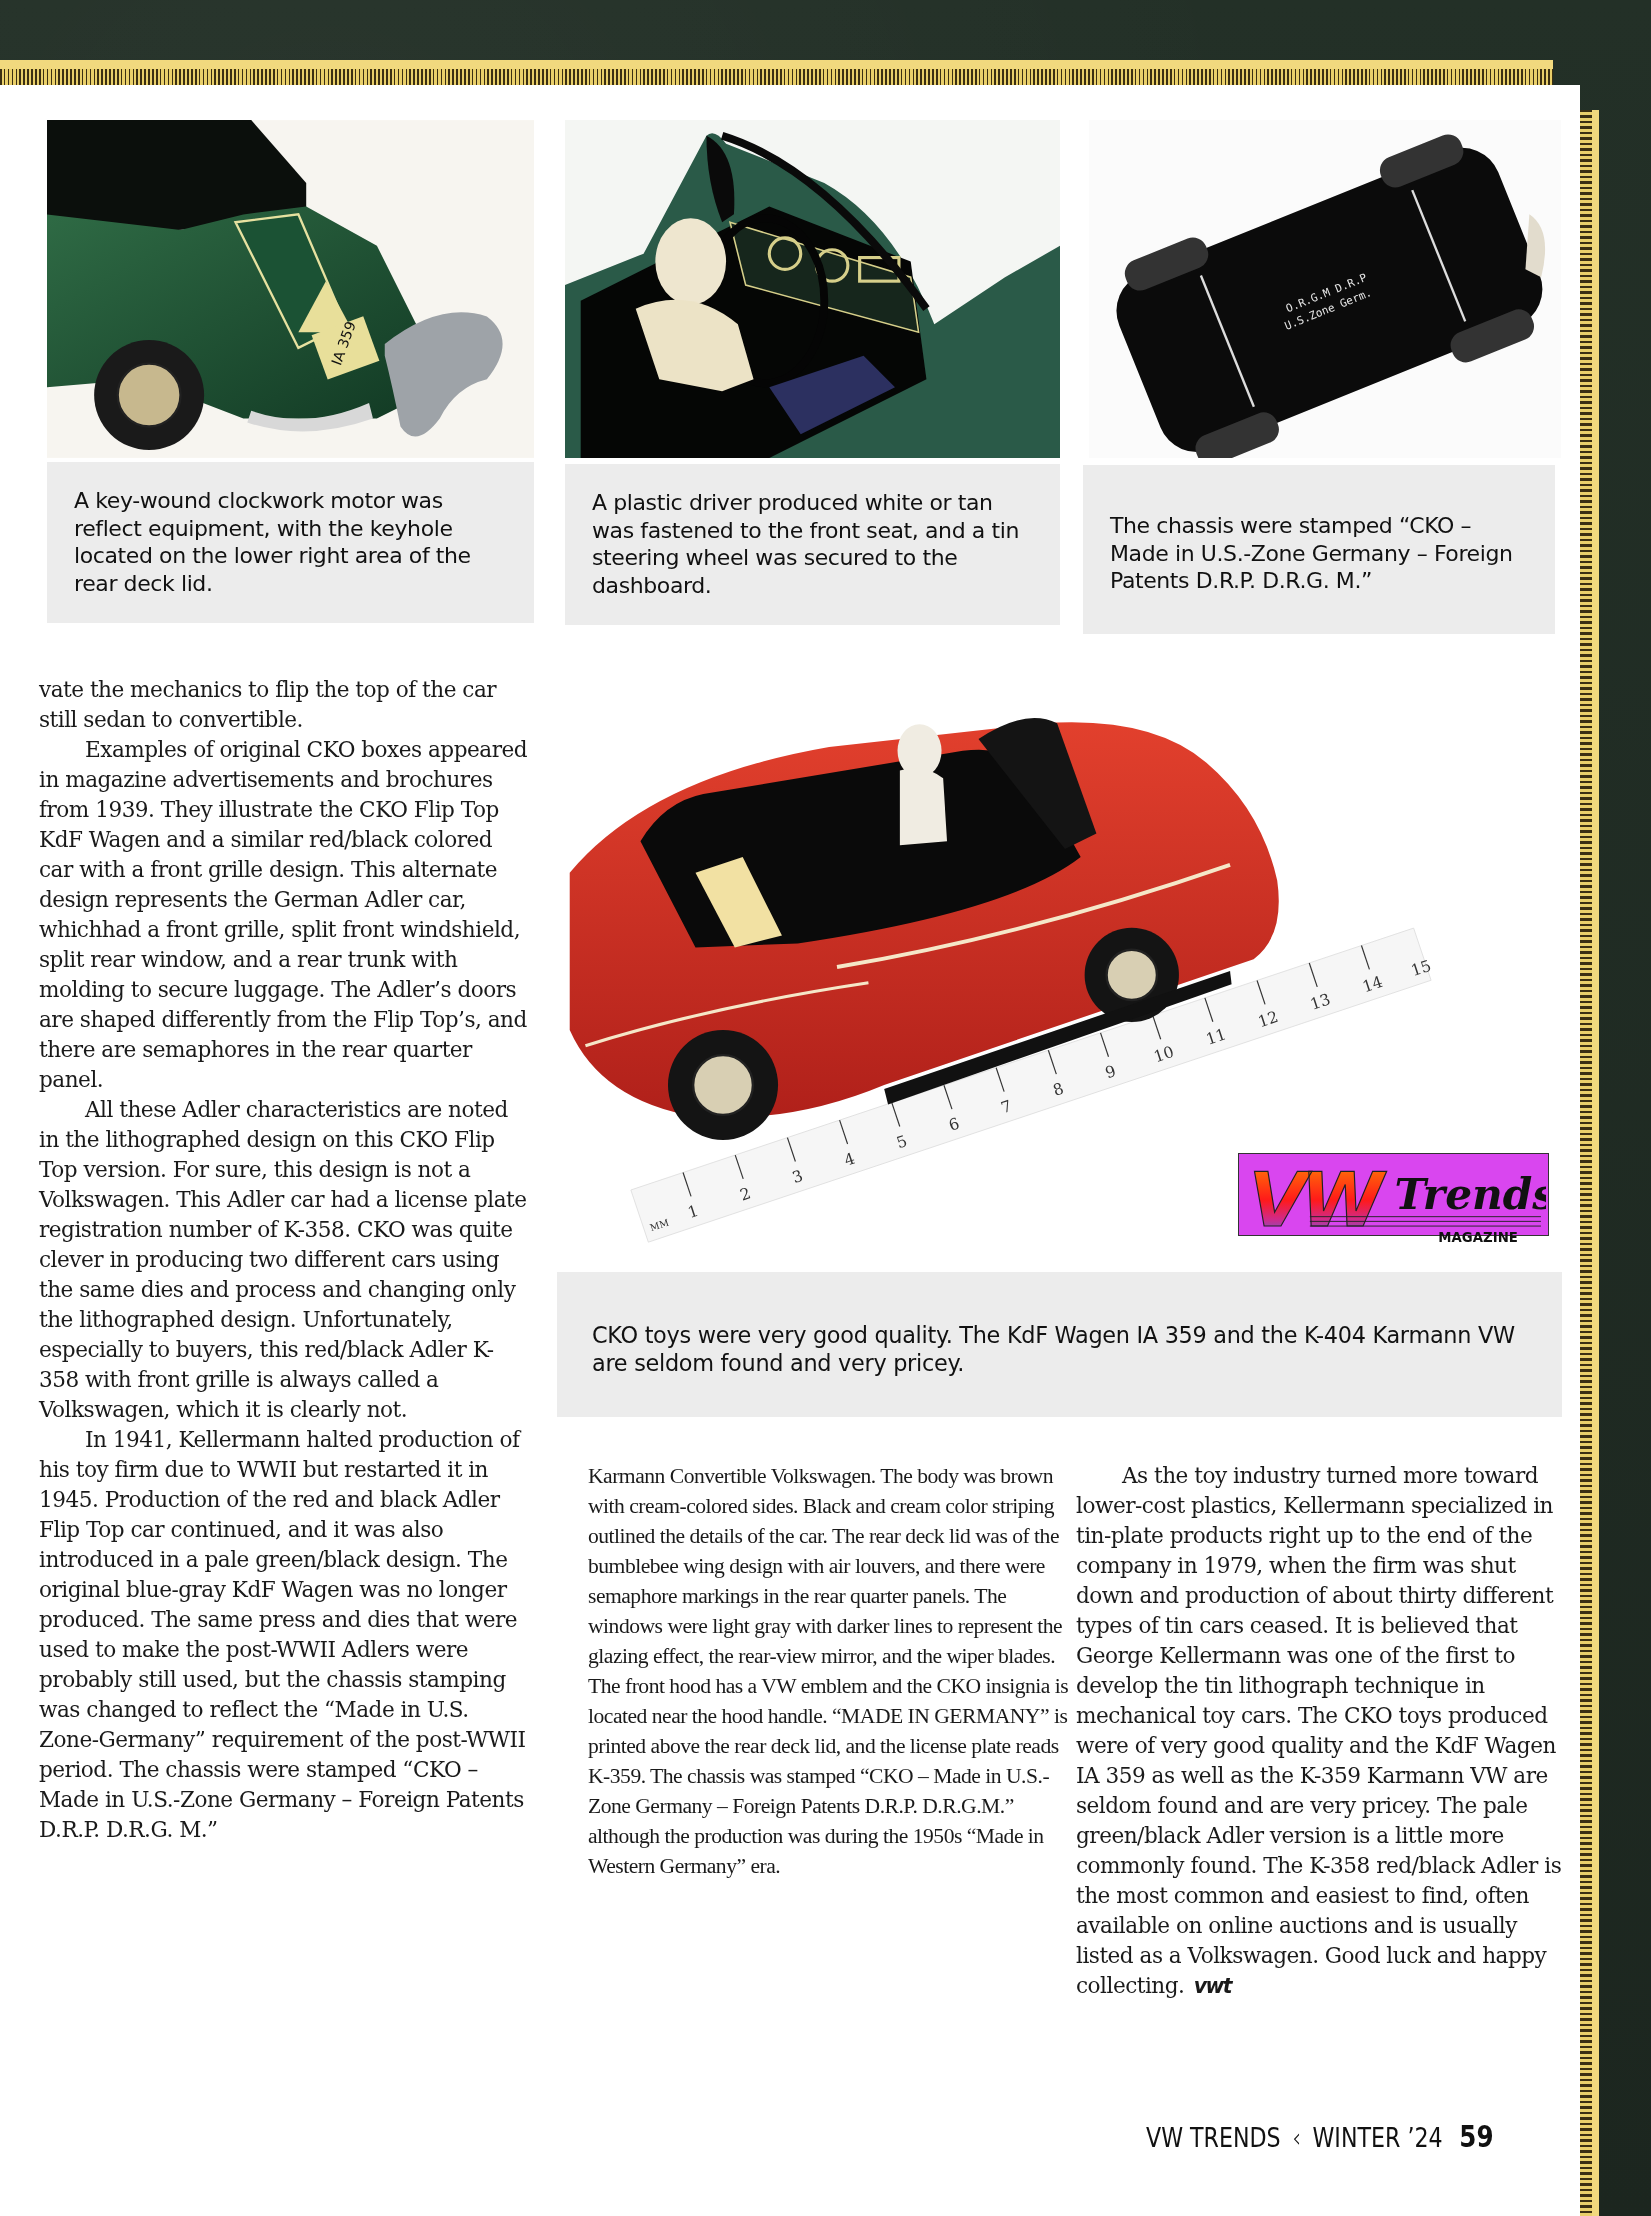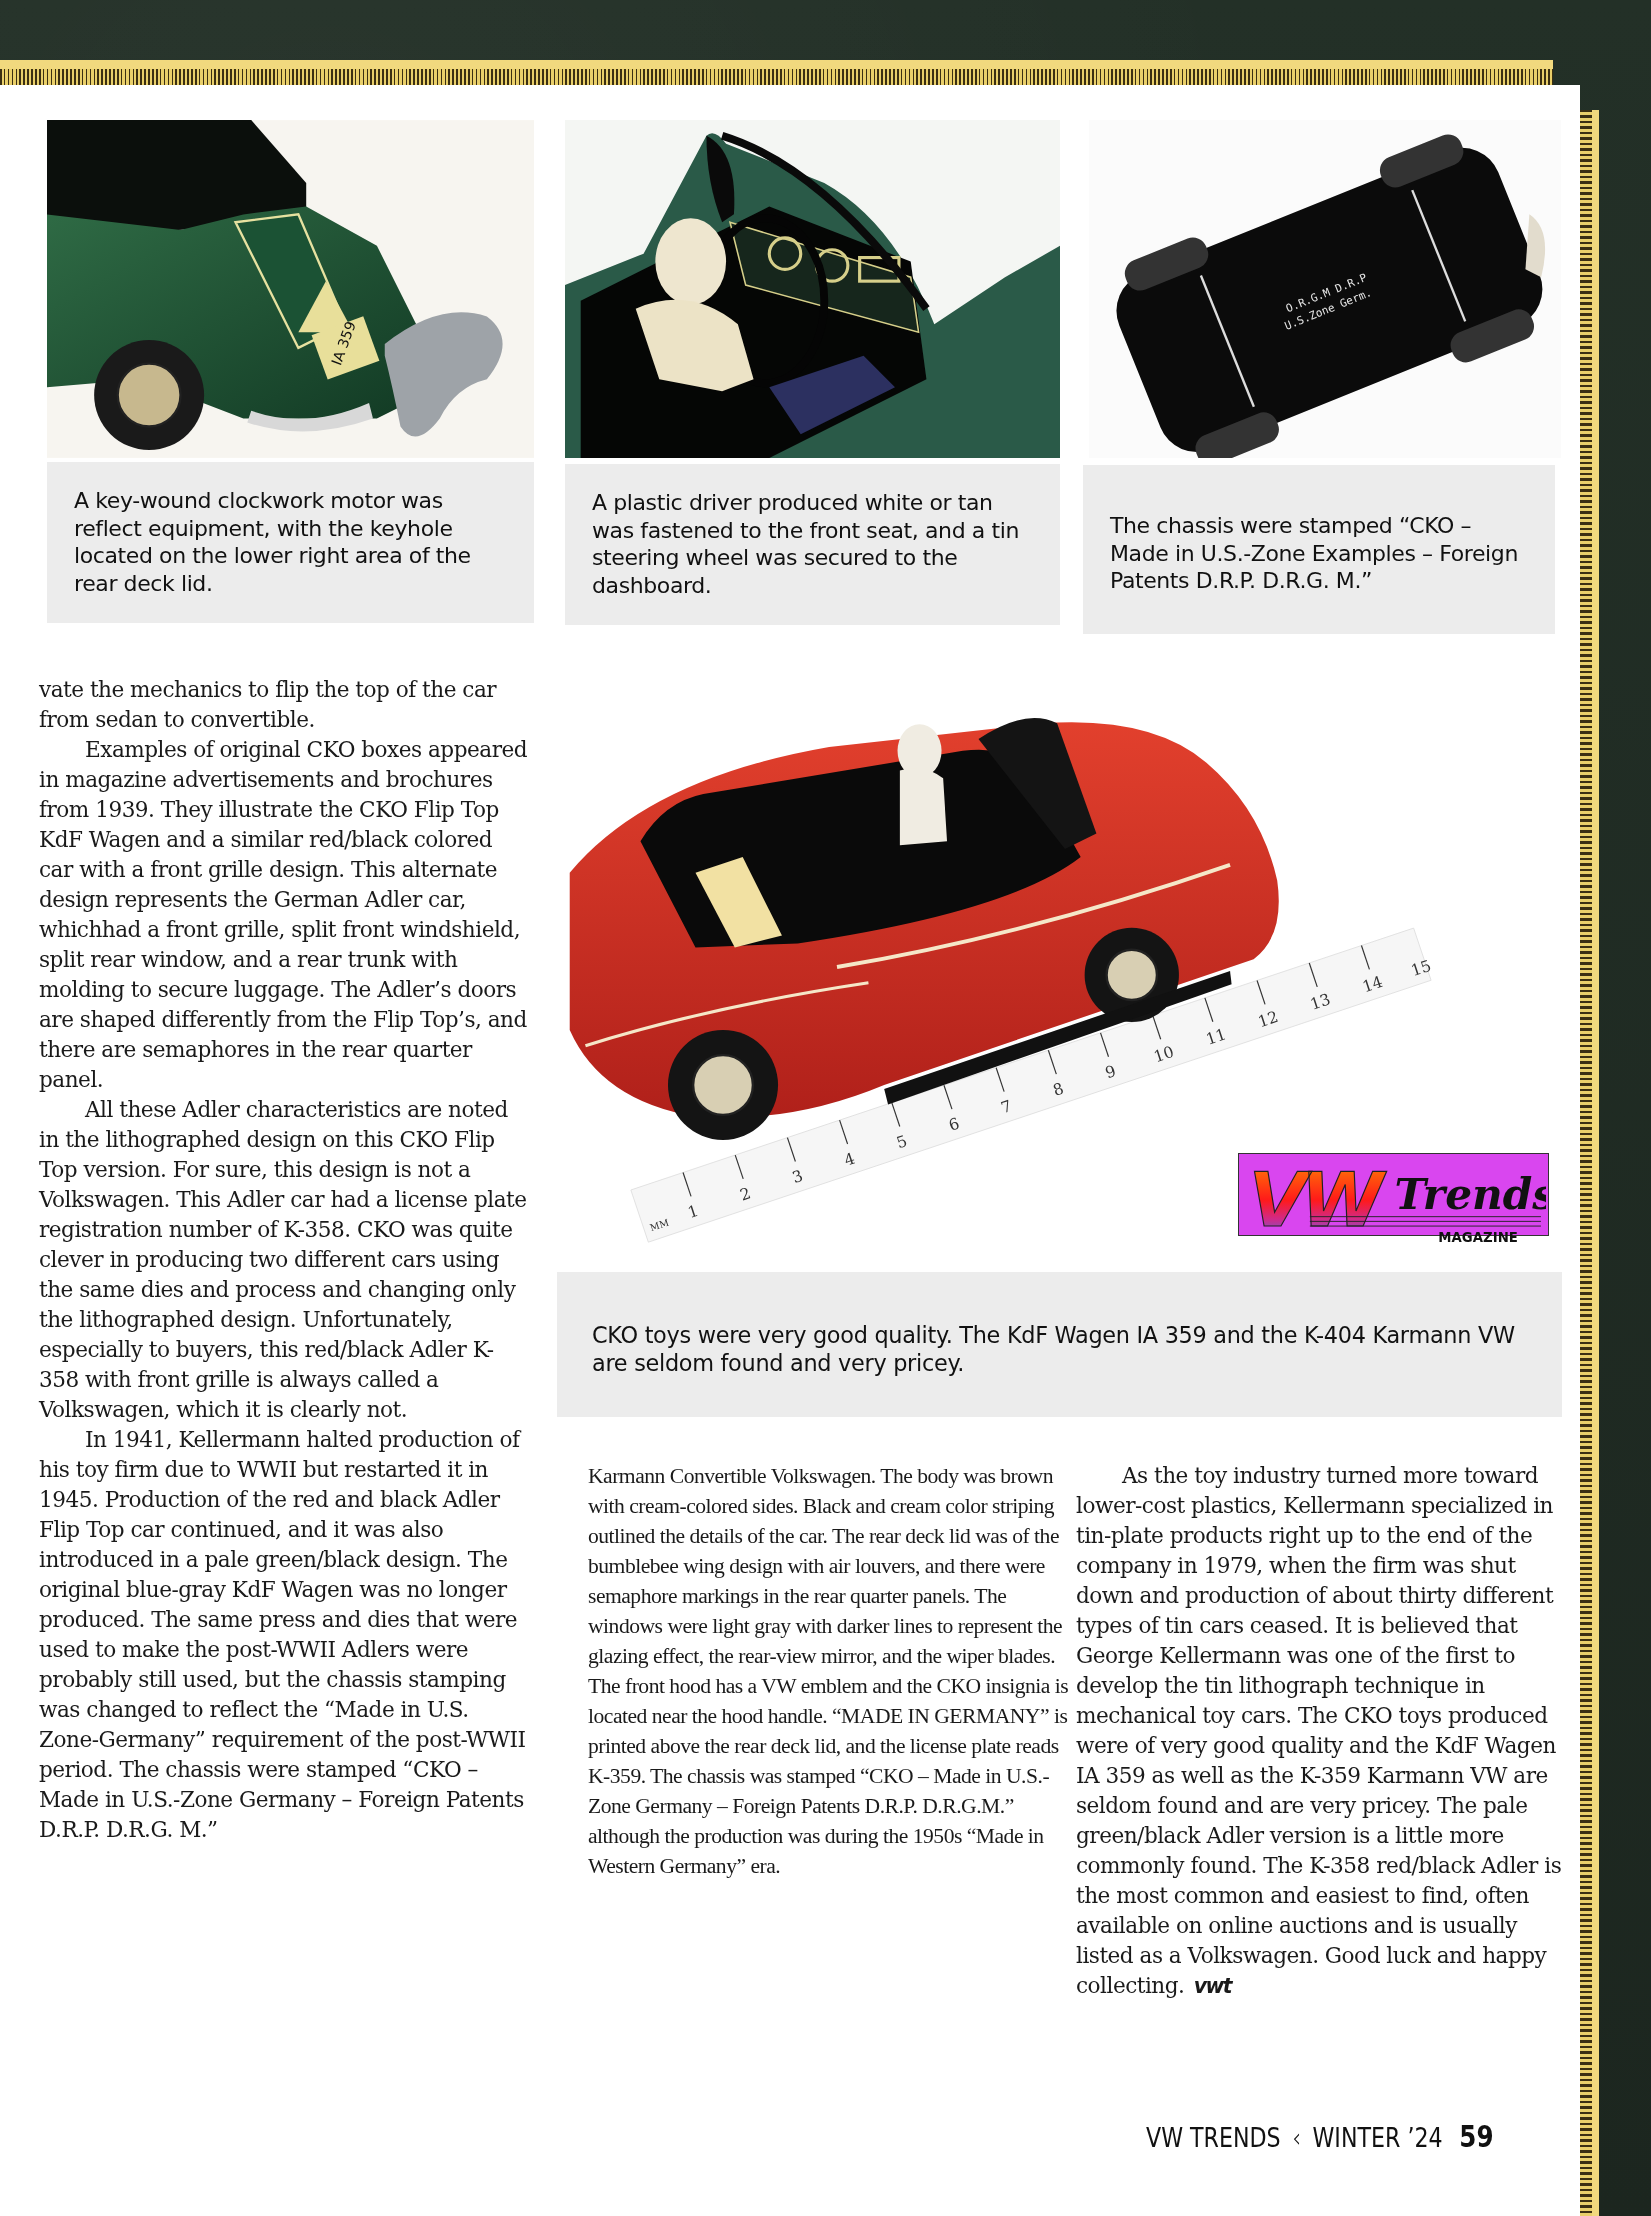--- a/index.html
+++ b/index.html
@@ -136,21 +136,21 @@
   </svg>
 </div>
 
 <div class="caption-box" style="left:47px;top:462px;width:487px;height:161px;padding:25px 27px 0 27px;font-size:22px;line-height:27.5px;letter-spacing:-0.4px;">
   <p>A key-wound clockwork motor was reflect equipment, with the keyhole located on the lower right area of the rear deck lid.</p>
 </div>
 <div class="caption-box" style="left:565px;top:464px;width:495px;height:161px;padding:25px 27px 0 27px;font-size:22px;line-height:27.5px;letter-spacing:-0.4px;">
   <p>A plastic driver produced white or tan was fastened to the front seat, and a tin steering wheel was secured to the dashboard.</p>
 </div>
 <div class="caption-box" style="left:1083px;top:465px;width:472px;height:169px;padding:47px 27px 0 27px;font-size:22px;line-height:27.5px;letter-spacing:-0.4px;">
-  <p>The chassis were stamped “CKO – Made in U.S.-Zone Examples – Foreign Patents D.R.P. D.R.G. M.”</p>
+  <p>The chassis were stamped “CKO – Made in U.S.-Zone Germany – Foreign Patents D.R.P. D.R.G. M.”</p>
 </div>
 
 <div class="photo" style="left:554px;top:676px;width:1018px;height:586px;background:#fff;">
   <svg width="1018" height="586" viewBox="0 0 1295 745">
     <defs>
       <linearGradient id="red" x1="0" y1="0" x2="0" y2="1">
         <stop offset="0" stop-color="#e2402d"></stop>
           <stop offset="1" stop-color="#b0201a"></stop>
       </linearGradient>
     </defs>
@@ -229,21 +229,21 @@
     </g>
     <text x="254" y="112" font-family="DejaVu Sans, sans-serif" font-weight="bold" font-size="17" fill="#111">MAGAZINE</text>
   </svg>
 </div>
 
 <div class="caption-box" style="left:557px;top:1272px;width:1005px;height:145px;padding:50px 35px 0 35px;font-size:22.4px;line-height:27.5px;letter-spacing:-0.3px;">
   <p>CKO toys were very good quality. The KdF Wagen IA 359 and the K-404 Karmann VW are seldom found and very pricey.</p>
 </div>
 
 <div class="col" style="left:39px;top:675px;width:491px;">
-  <p>vate the mechanics to flip the top of the car from sedan to convertible.</p>
+  <p>vate the mechanics to flip the top of the car still sedan to convertible.</p>
   <p class="indent">Examples of original CKO boxes appeared in magazine advertisements and brochures from 1939. They illustrate the CKO Flip Top KdF Wagen and a similar red/black colored car with a front grille design. This alternate design represents the German Adler car, whichhad a front grille, split front windshield, split rear window, and a rear trunk with molding to secure luggage. The Adler’s doors are shaped differently from the Flip Top’s, and there are semaphores in the rear quarter panel.</p>
   <p class="indent">All these Adler characteristics are noted in the lithographed design on this CKO Flip Top version. For sure, this design is not a Volkswagen. This Adler car had a license plate registration number of K-358. CKO was quite clever in producing two different cars using the same dies and process and changing only the lithographed design. Unfortunately, especially to buyers, this red/black Adler K-358 with front grille is always called a Volkswagen, which it is clearly not.</p>
   <p class="indent">In 1941, Kellermann halted production of his toy firm due to WWII but restarted it in 1945. Production of the red and black Adler Flip Top car continued, and it was also introduced in a pale green/black design. The original blue-gray KdF Wagen was no longer produced. The same press and dies that were used to make the post-WWII Adlers were probably still used, but the chassis stamping was changed to reflect the “Made in U.S. Zone-Germany” requirement of the post-WWII period. The chassis were stamped “CKO – Made in U.S.-Zone Germany – Foreign Patents D.R.P. D.R.G. M.”</p>
 </div>
 
 <div class="col" style="left:588px;top:1461px;width:495px;font-family:Liberation Serif, serif;">
   <p>Karmann Convertible Volkswagen. The body was brown with cream-colored sides. Black and cream color striping outlined the details of the car. The rear deck lid was of the bumblebee wing design with air louvers, and there were semaphore markings in the rear quarter panels. The windows were light gray with darker lines to represent the glazing effect, the rear-view mirror, and the wiper blades. The front hood has a VW emblem and the CKO insignia is located near the hood handle. “MADE IN GERMANY” is printed above the rear deck lid, and the license plate reads K-359. The chassis was stamped “CKO – Made in U.S.-Zone Germany – Foreign Patents D.R.P. D.R.G.M.” although the production was during the 1950s “Made in Western Germany” era.</p>
 </div>
 
 <div class="col" style="left:1076px;top:1461px;width:491px;">

